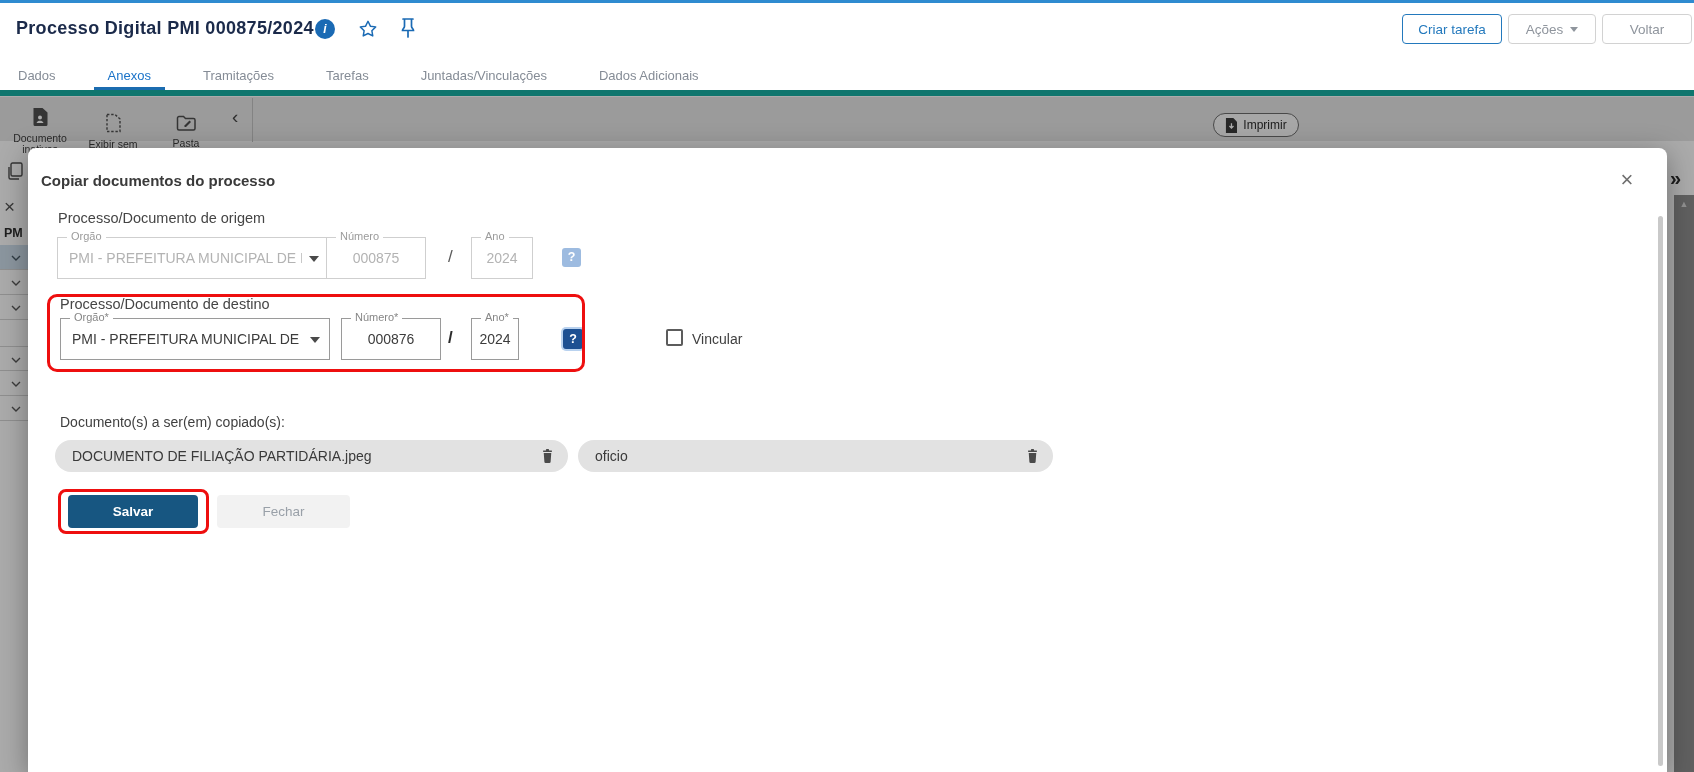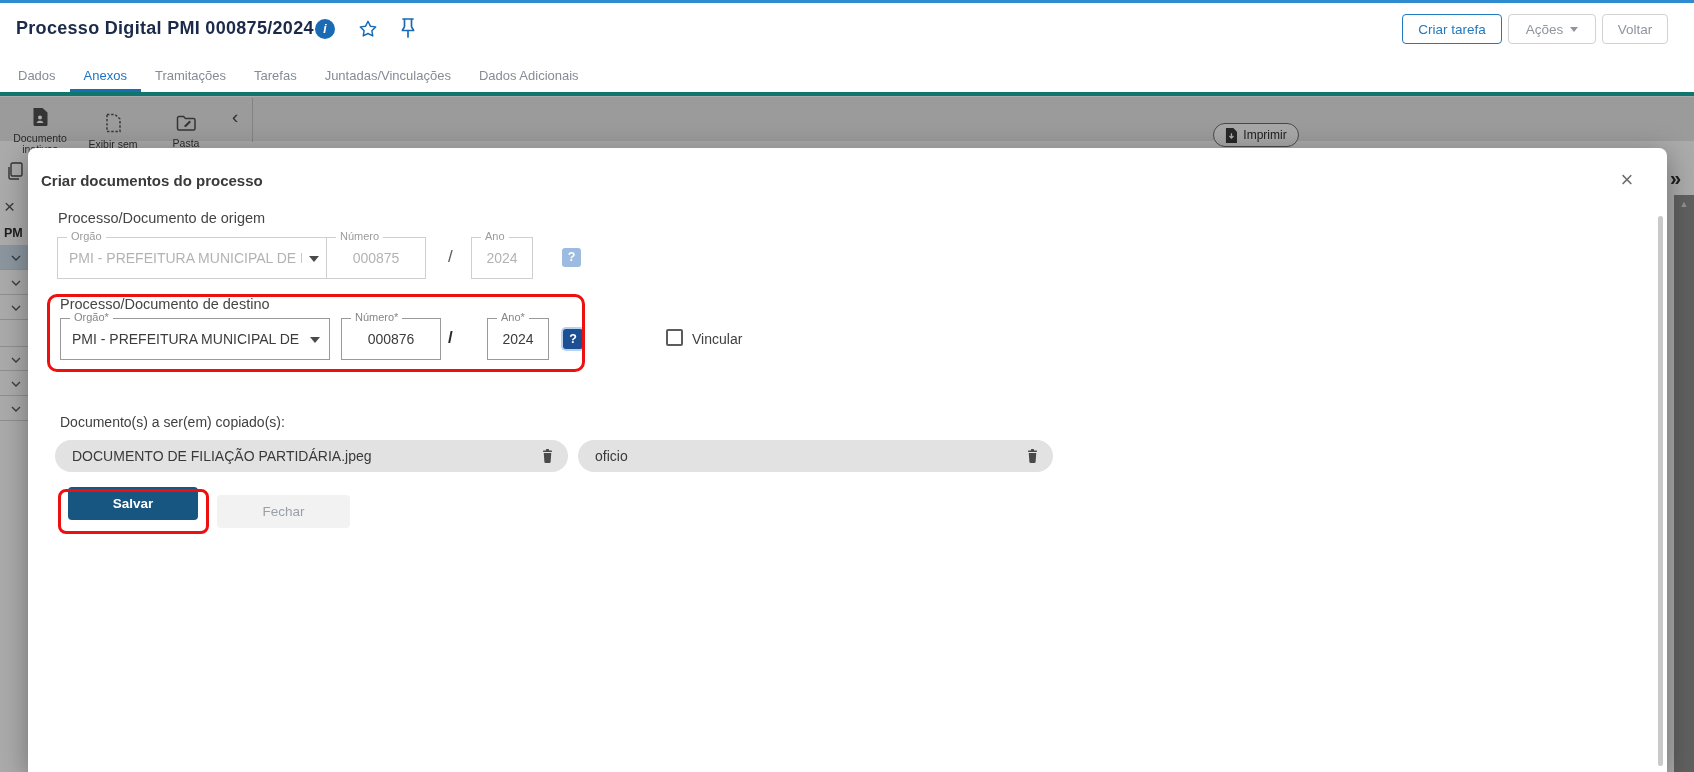--- a/index.html
+++ b/index.html
@@ -12,36 +12,36 @@
   
   .header{position:absolute;left:0;top:3px;width:100%;height:52px;background:#fff;}
   .page-title{position:absolute;left:16px;top:15px;font-size:18px;font-weight:700;color:#1b2a4a;letter-spacing:.3px;}
   .hicon{position:absolute;top:16px;cursor:pointer;background:none;border:none;padding:0;}
   .info-badge{left:315px;width:20px;height:20px;border-radius:50%;background:#1a6ab4;color:#fff;font-size:12px;font-weight:700;text-align:center;line-height:20px;font-style:italic;}
   .star-btn{left:357px;top:15px;}
   .pin-btn{left:400px;top:14px;}
   .hbtn{position:absolute;top:11px;height:30px;border-radius:4px;background:#fff;font-size:13.5px;cursor:pointer;}
   .btn-criar{left:1402px;width:100px;border:1.5px solid #2379bd;color:#2379bd;}
   .btn-acoes{left:1508px;width:88px;border:1px solid #d2d2d2;color:#8f959d;}
-  .btn-voltar{left:1602px;width:66px;border:1px solid #d2d2d2;color:#8f959d;}
+  .btn-voltar{left:1602px;width:90px;border:1px solid #d2d2d2;color:#8f959d;}
   .dcaret{display:inline-block;width:0;height:0;border-left:4px solid transparent;border-right:4px solid transparent;border-top:5px solid #8f959d;margin-left:7px;vertical-align:middle;}
 
   
-  .tabs{position:absolute;left:0;top:58px;width:100%;height:38px;display:flex;padding-left:4px;border-bottom:4px solid #0f766e;background:#fff;}
+  .tabs{position:absolute;left:0;top:58px;width:100%;height:38px;display:flex;padding-left:4px;border-bottom:6px solid #0f766e;background:#fff;gap:24px;}
   .tab{padding:0 14px;line-height:36px;font-size:13px;color:#858c96;cursor:pointer;white-space:nowrap;}
   .tab.active{color:#1a73c8;border-bottom:3px solid #1b6cb0;font-weight:400;text-align:center;}
 
   
   .content{position:absolute;left:0;top:96px;width:100%;height:676px;background:#fff;}
   .toolbar{position:absolute;left:0;top:1px;width:100%;height:44px;background:#e7e7e7;}
   .titem{position:absolute;top:5px;width:64px;height:58px;text-align:center;cursor:pointer;background:none;border:none;padding:0;}
   .titem .tlabel{display:block;font-size:10.5px;color:#3f3f3f;line-height:11px;margin-top:3px;white-space:nowrap;}
   .tsep{position:absolute;left:252px;top:1px;width:1px;height:44px;background:#c4c4c4;}
   .chev-left{position:absolute;left:226px;top:8px;font-size:19px;color:#454545;background:none;border:none;cursor:pointer;}
-  .imprimir{position:absolute;left:1213px;top:26px;width:86px;height:24px;background:#fafafa;border:1px solid #6e6e6e;border-radius:12px;font-size:12px;color:#2e2e2e;cursor:pointer;display:flex;align-items:center;justify-content:center;gap:6px;padding:0;}
+  .imprimir{position:absolute;left:1213px;top:16px;width:86px;height:24px;background:#fafafa;border:1px solid #6e6e6e;border-radius:12px;font-size:12px;color:#2e2e2e;cursor:pointer;display:flex;align-items:center;justify-content:center;gap:6px;padding:0;}
 
   
   .side-ico{position:absolute;background:none;border:none;padding:0;cursor:pointer;}
   .pm-label{position:absolute;left:4px;top:130px;font-size:12.5px;font-weight:700;color:#2f2f2f;}
   .tree{position:absolute;left:0;top:149px;width:300px;}
   .trow{height:25px;border-bottom:1px solid #d6d6d6;position:relative;cursor:pointer;background:#fff;}
   .trow.sel{background:#cfe0ee;}
   .tgap{height:26px;background:#fff;}
   .trow svg{position:absolute;left:11px;top:10px;}
   .expand-btn{position:absolute;left:1664px;top:70px;font-size:20px;font-weight:700;color:#2c2c2c;background:none;border:none;cursor:pointer;}
@@ -196,21 +196,21 @@
 
     <button class="expand-btn">»</button>
     <div class="vscroll">
         <span class="up">▲</span>
       </div>
   </div>
 
   <div class="overlay"></div>
 
   <div class="modal">
-    <div class="modal-title">Criar documentos do processo</div>
+    <div class="modal-title">Copiar documentos do processo</div>
     <button class="modal-close">×</button>
 
     <div class="sect-head" style="left:30px;top:62px;">Processo/Documento de origem</div>
     <div class="field" style="left:29px;top:89px;width:272px;">
       <span class="flabel">Orgão</span>
       <span class="fvalue">PMI - PREFEITURA MUNICIPAL DE ITA</span>
       <span class="fcaret"></span>
     </div>
     <div class="field center" style="left:298px;top:89px;width:100px;">
       <span class="flabel">Número</span>
@@ -228,21 +228,21 @@
     <div class="field enabled" style="left:32px;top:170px;width:270px;">
       <span class="flabel">Orgão*</span>
       <span class="fvalue">PMI - PREFEITURA MUNICIPAL DE ITA</span>
       <span class="fcaret"></span>
     </div>
     <div class="field enabled center" style="left:313px;top:170px;width:100px;">
       <span class="flabel">Número*</span>
       <span class="fvalue">000876</span>
     </div>
     <div class="slash bold" style="left:420px;top:180px;">/</div>
-    <div class="field enabled center" style="left:443px;top:170px;width:62px;margin-left:16px;">
+    <div class="field enabled center" style="left:443px;top:170px;width:48px;">
       <span class="flabel">Ano*</span>
       <span class="fvalue">2024</span>
     </div>
     <button class="help dark" style="left:535px;top:181px;">?</button>
 
     <span class="checkbox" style="left:638px;top:181px;"></span>
     <span class="cblabel" style="left:664px;top:183px;">Vincular</span>
 
     <div class="docs-label" style="left:32px;top:266px;">Documento(s) a ser(em) copiado(s):</div>
     <div class="chip" style="left:27px;top:292px;width:513px;">
@@ -256,18 +256,18 @@
     <div class="chip" style="left:550px;top:292px;width:475px;">
       <span class="cname">oficio</span>
       <button class="trash">
         <svg width="15" height="17" viewBox="0 0 24 26">
             <path fill="#4a4a4a" d="M6 9h12l-1 14.1a2 2 0 0 1-2 1.9H9a2 2 0 0 1-2-1.9L6 9zm3.5-5c0-.9.7-1.6 1.6-1.6h1.8c.9 0 1.6.7 1.6 1.6V5H19v2.2H5V5h4.5v-1z"></path>
           </svg>
       </button>
     </div>
 
     <div class="red-box" style="left:30px;top:341px;width:151px;height:45px;border-radius:8px;"></div>
-    <button class="btn-salvar" style="left:40px;top:339px;">Salvar</button>
+    <button class="btn-salvar" style="left:40px;top:347px;">Salvar</button>
     <button class="btn-fechar" style="left:189px;top:347px;">Fechar</button>
 
     <div class="m-scroll"></div>
   </div>
 </div>
 
 </body></html>

